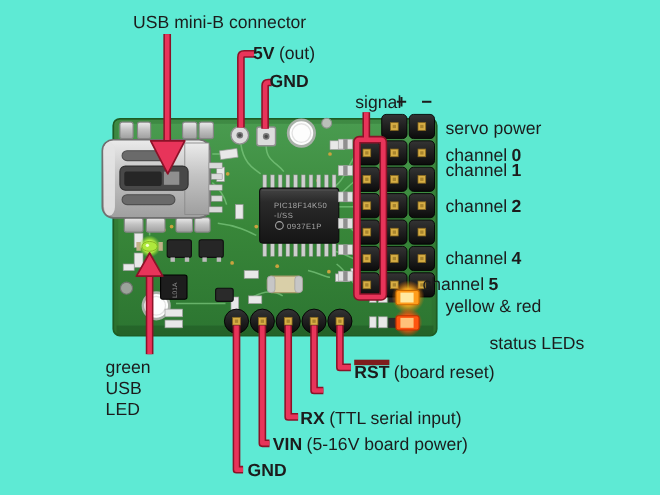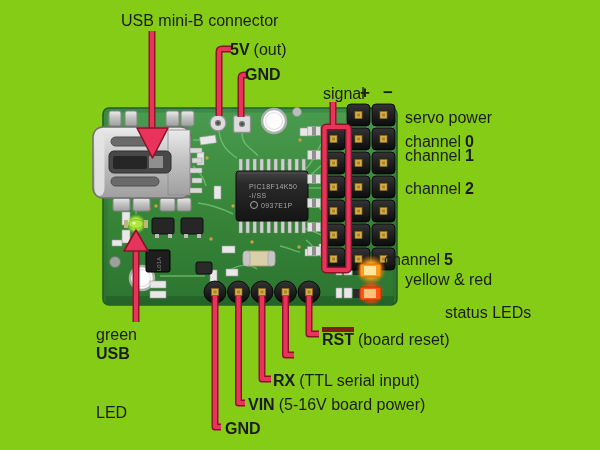--- a/index.html
+++ b/index.html
@@ -1,17 +1,17 @@
 <!DOCTYPE html>
 <html><head>
 <meta charset="utf-8">
 <style>
   html,body{margin:0;padding:0;background:#ffffff;}
   body{width:600px;height:450px;font-family:"Liberation Sans",sans-serif;color:#1c1c1c;}
-  .stage{position:relative;width:600px;height:450px;overflow:hidden;background:#84cc16;}
+  .stage{position:relative;width:600px;height:450px;overflow:hidden;background:#5eead4;}
   .stage svg{position:absolute;left:0;top:0;}
   .lbl{position:absolute;font-size:16px;line-height:1.12;white-space:nowrap;}
   .b{font-weight:bold;}
   .gap{margin-left:4px;}
   .ov{font-weight:bold;display:inline-block;border-top:5px solid #7f1d1d;padding-top:0px;line-height:1.02;}
   .big{font-size:17px;}
 </style>
 </head>
 <body>
 
@@ -309,27 +309,28 @@
 
 <div class="lbl" style="left:299px;top:85px;margin-left:24px;">signal</div>
 <div class="lbl b big" style="left:360px;top:83px;">+</div>
 <div class="lbl b big" style="left:383px;top:83px;">−</div>
 
 <div class="lbl" style="left:405px;top:109px;">servo power</div>
 
 <div class="lbl" style="left:405px;top:133px;"><span>channel</span><span class="b" style="margin-left:4px;">0</span></div>
 <div class="lbl" style="left:405px;top:147px;"><span>channel</span><span class="b" style="margin-left:4px;">1</span></div>
 <div class="lbl" style="left:405px;top:180px;"><span>channel</span><span class="b" style="margin-left:4px;">2</span></div>
+<div class="lbl" style="left:405px;top:227px;"><span>channel</span><span class="b" style="margin-left:4px;">4</span></div>
 <div class="lbl" style="left:384px;top:251px;"><span>channel</span><span class="b" style="margin-left:4px;">5</span></div>
 
 <div class="lbl" style="left:405px;top:271px;">yellow &amp; red</div>
 <div class="lbl" style="left:405px;top:304px;margin-left:40px;">status LEDs</div>
 
 <div class="lbl" style="left:96px;top:326px;">green</div>
-<div class="lbl" style="left:96px;top:345px;font-weight:bold;">USB</div>
-<div class="lbl" style="left:96px;top:364px;margin-top:40px;">LED</div>
+<div class="lbl" style="left:96px;top:345px;">USB</div>
+<div class="lbl" style="left:96px;top:364px;">LED</div>
 
 <div class="lbl" style="left:322px;top:327px;"><span class="ov">RST</span><span class="gap">(board reset)</span></div>
 <div class="lbl" style="left:273px;top:372px;"><span class="b">RX</span><span class="gap">(TTL serial input)</span></div>
 <div class="lbl" style="left:248px;top:396px;"><span class="b">VIN</span><span class="gap">(5-16V board power)</span></div>
 <div class="lbl b" style="left:225px;top:420px;">GND</div>
 
 </div>
 
 </body></html>

